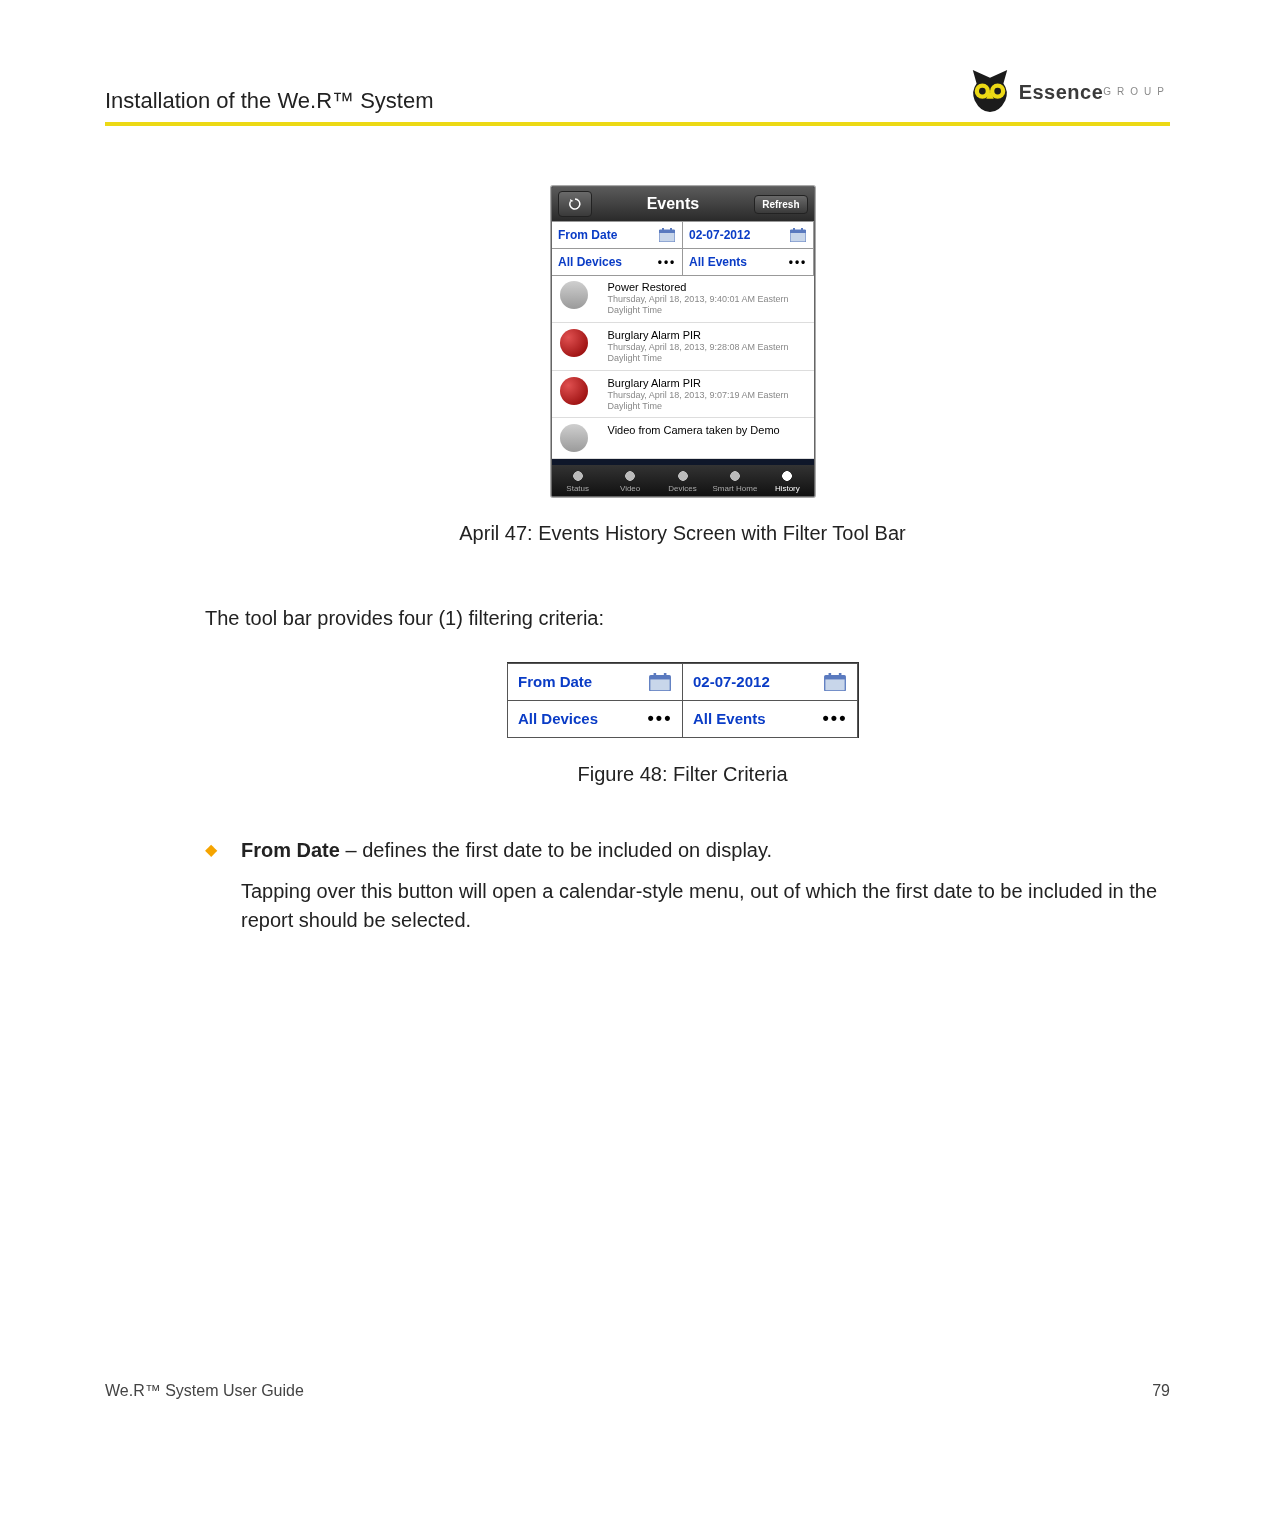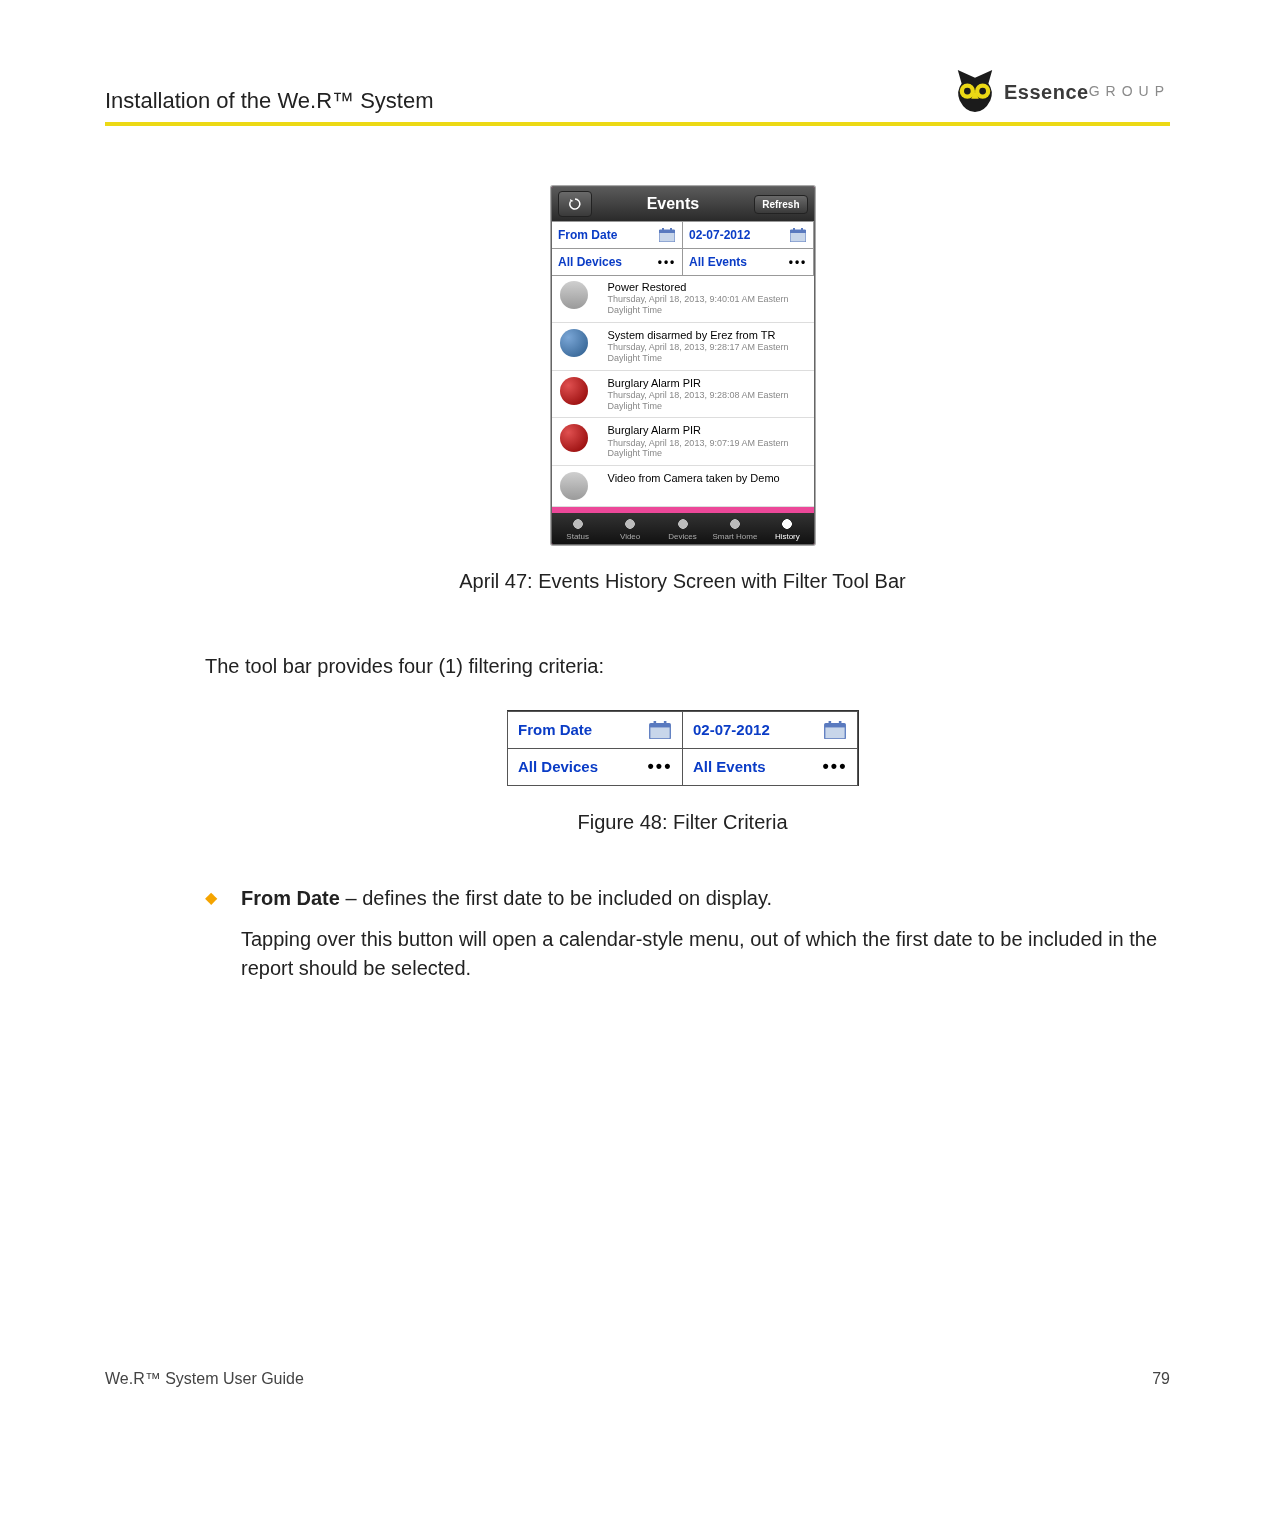--- a/index.html
+++ b/index.html
@@ -10,27 +10,27 @@
     --filter-blue:#0a3cc6;
   }
   html,body{margin:0;padding:0;background:#fff;color:var(--text);font-family:Arial,Helvetica,sans-serif;}
   body{width:1275px;margin:0 auto;font-size:18px;}
   .page{padding:70px 105px 40px 105px;position:relative;min-height:1460px;box-sizing:border-box;}
   .header-row{display:flex;align-items:flex-end;justify-content:space-between;margin-bottom:8px;text-align:right;}
   .section-title{font-size:22px;font-weight:400;}
   .logo{display:flex;flex-direction:row;align-items:center;}
   .owl{width:58px;height:44px;}
   .logo-text{font-size:20px;font-weight:700;letter-spacing:0.5px;color:#3a3a3a;}
-  .logo-sub{font-size:14px;letter-spacing:6px;color:#8a8a8a;margin-top:-2px;}
+  .logo-sub{font-size:10px;letter-spacing:6px;color:#8a8a8a;margin-top:-2px;}
   .hr{height:4px;background:var(--yellow);margin-bottom:60px;}
   .content{padding-left:100px;padding-right:10px;}
   .figure-wrap{display:flex;flex-direction:column;align-items:center;}
   .caption{text-align:center;font-size:20px;font-weight:400;margin-top:25px;}
   
-  .phone{width:262px;border:1px solid #666;background:#ec4899;box-shadow:0 0 0 1px #aaa;border-radius:2px;overflow:hidden;font-family:"Helvetica Neue",Helvetica,Arial,sans-serif;}
+  .phone{width:262px;border:1px solid #666;background:#0f172a;box-shadow:0 0 0 1px #aaa;border-radius:2px;overflow:hidden;font-family:"Helvetica Neue",Helvetica,Arial,sans-serif;}
   .titlebar{background:linear-gradient(#5a5a5a,#2a2a2a);color:#fff;display:flex;align-items:center;justify-content:space-between;padding:4px 6px;font-size:16px;font-weight:600;}
   .tb-btn{font-size:10px;background:linear-gradient(#6a6a6a,#3a3a3a);border:1px solid #222;border-radius:4px;color:#fff;padding:3px 7px;}
   .tb-icon{width:18px;height:18px;display:flex;align-items:center;justify-content:center;}
   .filter-grid{display:grid;grid-template-columns:1fr 1fr;}
   .filter-cell{background:#fff;border:1px solid #999;margin:-0.5px;padding:5px 6px;display:flex;align-items:center;justify-content:space-between;font-size:12px;font-weight:700;color:var(--filter-blue);}
   .filter-cell .suffix{width:18px;height:16px;display:flex;align-items:center;justify-content:center;}
   .dots{letter-spacing:2px;font-weight:900;color:#000;}
   .event-list{background:#fff;}
   .event-row{display:flex;align-items:flex-start;gap:20px;padding:6px 8px;border-bottom:1px solid #ddd;}
   .event-icon{width:28px;height:28px;border-radius:14px;flex-shrink:0;display:flex;align-items:center;justify-content:center;font-size:14px;color:#fff;}
@@ -49,21 +49,21 @@
   .filter-strip{width:350px;border:1px solid #333;display:grid;grid-template-columns:1fr 1fr;}
   .filter-strip .fcell{background:#fff;border:1px solid #555;margin:-0.5px;padding:8px 10px;display:flex;align-items:center;justify-content:space-between;font-size:15px;font-weight:700;color:var(--filter-blue);}
   .filter-strip .suffix{width:24px;height:20px;display:flex;align-items:center;justify-content:center;}
   .filter-strip .dots{font-size:18px;}
   
   .body-para{font-size:20px;line-height:1.35;margin:60px 0 30px 0;}
   .bullets{list-style:none;padding:0;margin:50px 0 0 0;}
   .bullets li{position:relative;padding-left:36px;margin-bottom:24px;font-size:20px;line-height:1.45;}
   .bullets li::before{content:"◆";position:absolute;left:0;top:2px;color:#f5a400;font-size:16px;}
   .bullets .bold{font-weight:700;}
-  .footer{position:absolute;bottom:72px;left:105px;right:105px;display:flex;justify-content:space-between;font-size:16px;color:#444;}
+  .footer{position:absolute;bottom:60px;left:105px;right:105px;display:flex;justify-content:space-between;font-size:16px;color:#444;}
   .cal-icon{width:16px;height:14px;}
   .cal-icon-lg{width:22px;height:18px;}
 </style>
 </head>
 <body>
 
 <div class="page">
 
   <div class="header-row">
     <div class="section-title">Installation of the We.R™ System</div>
@@ -131,27 +131,20 @@
         <div class="event-list">
 
         <div class="event-row">
               <div class="event-icon ev-gray"></div>
               <div class="event-texts">
                 <div class="ev-title">Power Restored</div>
                 <div class="ev-sub">Thursday, April 18, 2013, 9:40:01 AM Eastern Daylight Time</div>
               </div>
             </div>
             <div class="event-row">
-              <div class="event-icon ev-blue"></div>
-              <div class="event-texts">
-                <div class="ev-title">System disarmed by Erez from TR</div>
-                <div class="ev-sub">Thursday, April 18, 2013, 9:28:17 AM Eastern Daylight Time</div>
-              </div>
-            </div>
-            <div class="event-row">
               <div class="event-icon ev-red"></div>
               <div class="event-texts">
                 <div class="ev-title">Burglary Alarm PIR</div>
                 <div class="ev-sub">Thursday, April 18, 2013, 9:28:08 AM Eastern Daylight Time</div>
               </div>
             </div>
             <div class="event-row">
               <div class="event-icon ev-red"></div>
               <div class="event-texts">
                 <div class="ev-title">Burglary Alarm PIR</div>

